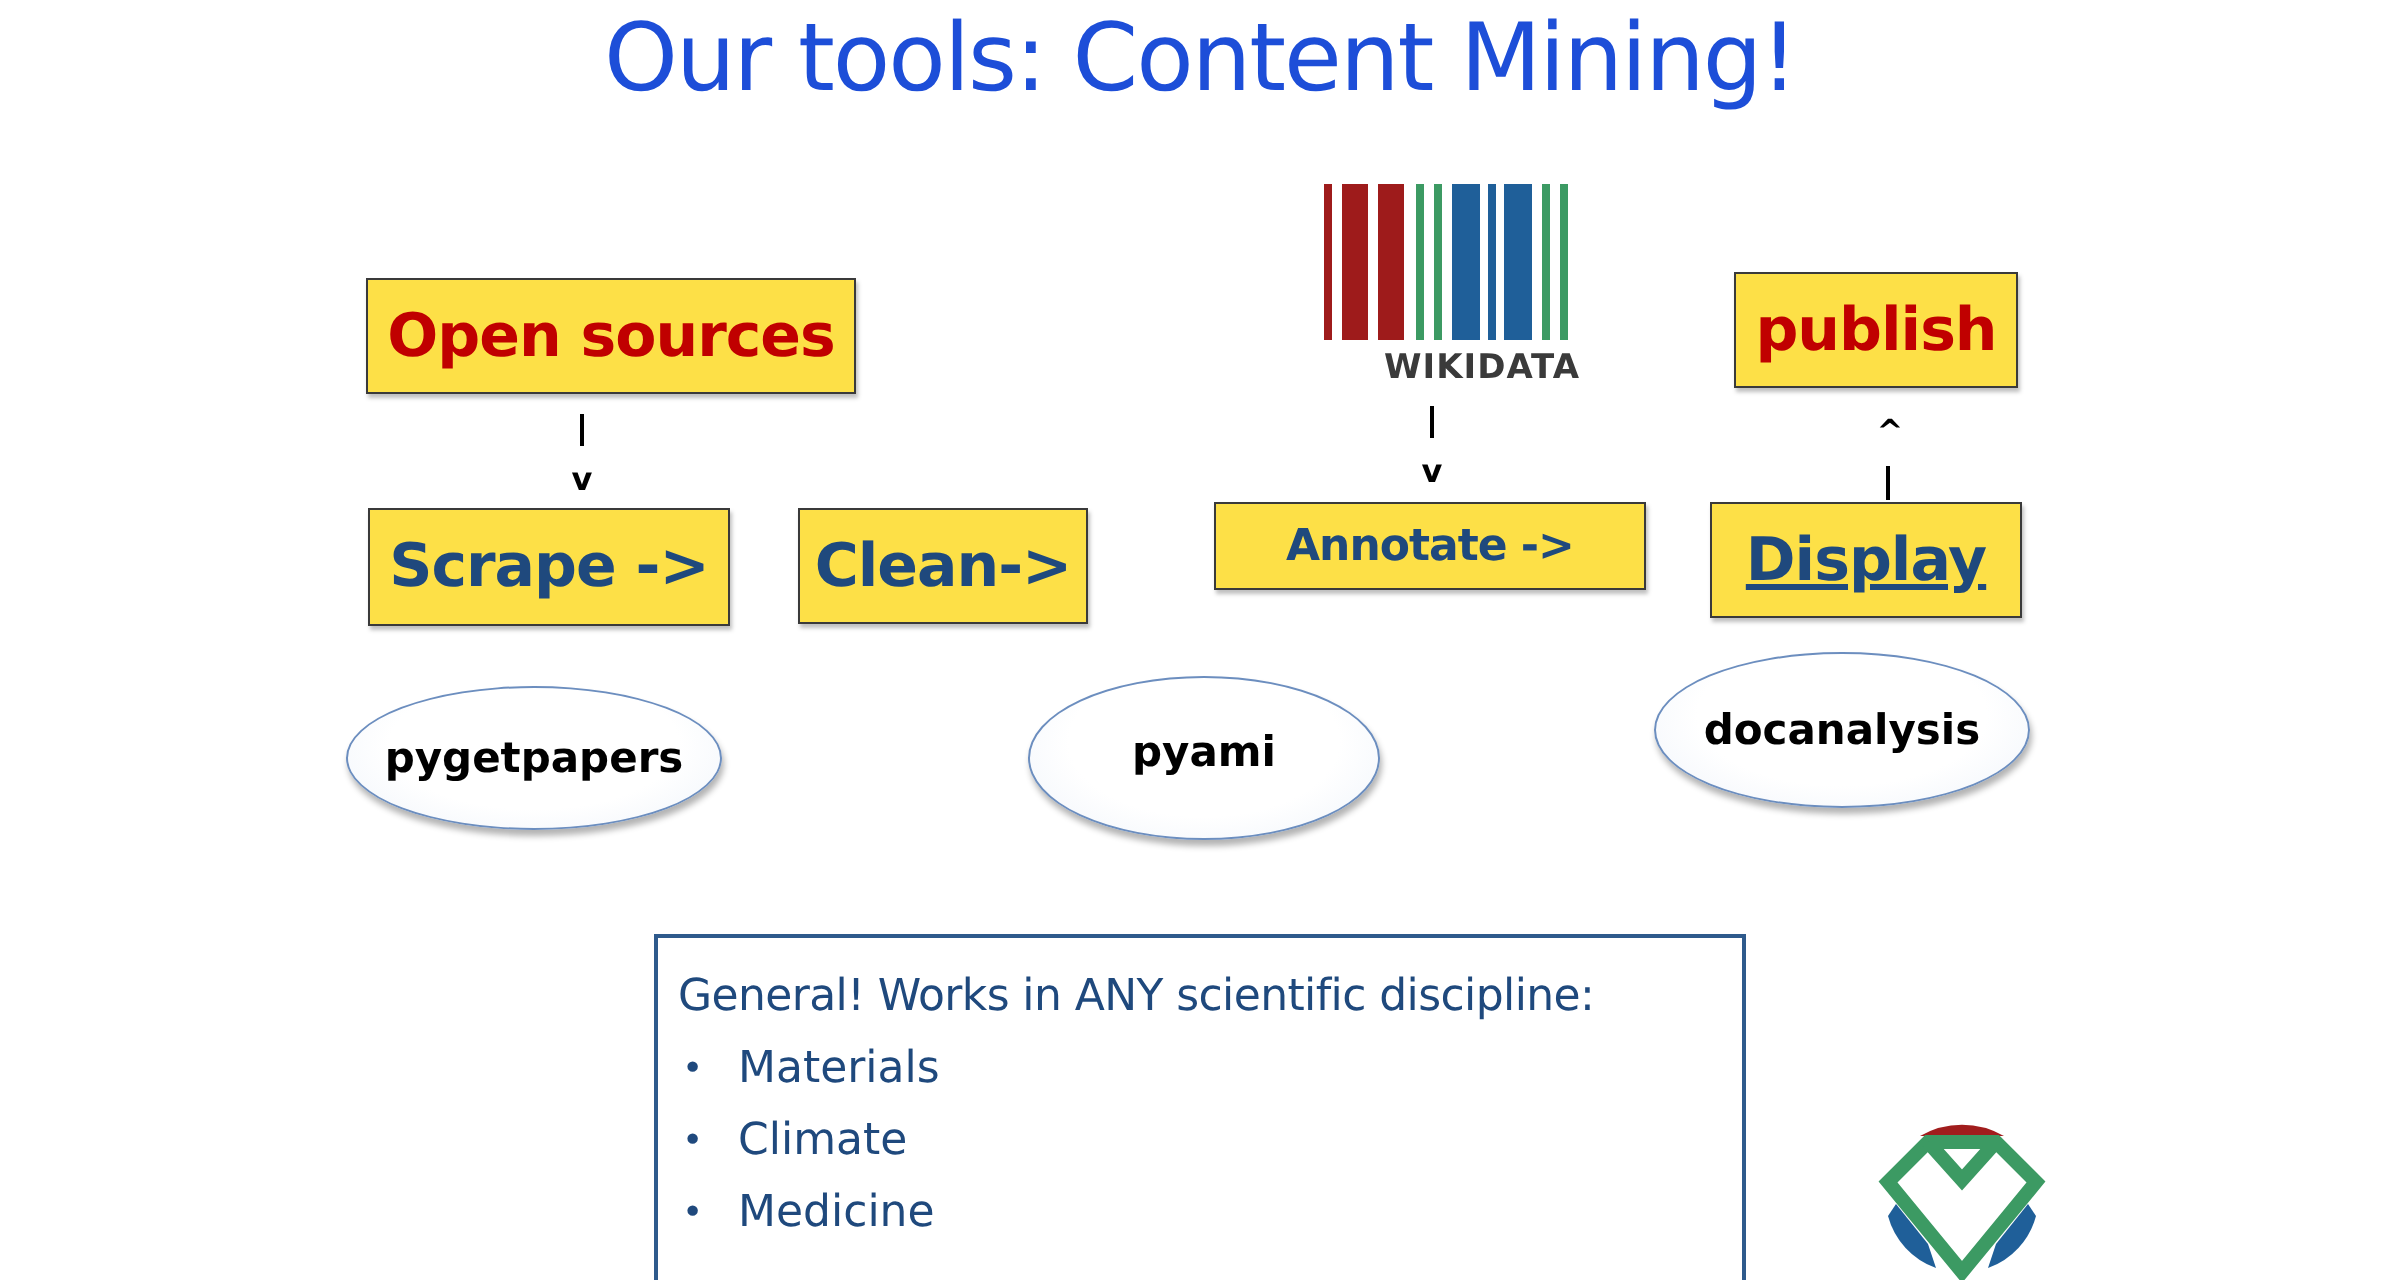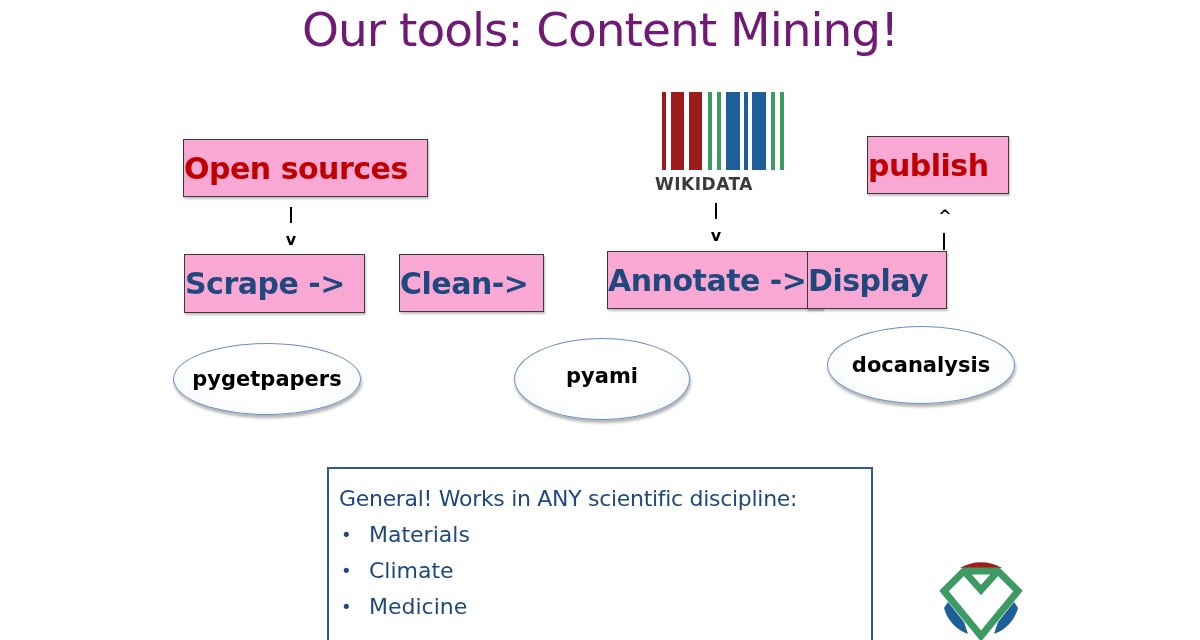--- a/index.html
+++ b/index.html
@@ -3,28 +3,28 @@
 <meta charset="utf-8">
 <style>
   html, body { margin: 0; padding: 0; }
   body {
     width: 1200px; height: 640px; position: relative; overflow: hidden;
     background: #ffffff;
     font-family: "Liberation Sans", "DejaVu Sans", sans-serif;
   }
   .title {
     position: absolute; left: 0; top: 2px; width: 1200px; text-align: center;
-    font-size: 47px; color: #701a75; font-family: "DejaVu Sans", sans-serif;
+    font-size: 47px; color: #1d4ed8; font-family: "DejaVu Sans", sans-serif;
     letter-spacing: -1px;
   }
   .box {
     position: absolute; box-sizing: border-box;
-    border: 1.5px solid #3a3a3a; background: #f9a8d4;
+    border: 1.5px solid #3a3a3a; background: #fde047;
     box-shadow: 1px 2px 2px rgba(0,0,0,0.25);
-    display: flex; align-items: center; justify-content: flex-start;
+    display: flex; align-items: center; justify-content: center;
     font-weight: bold; font-family: "DejaVu Sans", sans-serif;
     letter-spacing: -0.5px;
   }
   .red { color: #c00000; }
   .blue { color: #1f497d; }
   .conn {
     position: absolute; font-family: "DejaVu Sans", sans-serif; font-weight: bold;
     color: #000; font-size: 16px; line-height: 16px; text-align: center; width: 20px;
   }
   .vline { position: absolute; width: 2px; background: #000; }
@@ -41,21 +41,21 @@
     box-sizing: border-box; border: 2px solid #2e5a8c; background: #fff;
     padding: 12px 0 0 10px; color: #1f497d;
     font-family: "DejaVu Sans", sans-serif; font-size: 22px;
   }
   .infobox .head { line-height: 36px; letter-spacing: -0.3px; }
   .infobox ul { list-style: none; margin: 0; padding: 0; }
   .infobox li { line-height: 36px; position: relative; padding-left: 30px; }
   .infobox li .bullet { position: absolute; left: 2px; top: 0; font-size: 18px; }
   .wikidata { position: absolute; left: 655px; top: 88px; width: 135px; height: 110px; }
   .wikidata-label {
-    position: absolute; left: 0; top: 86px; width: 135px; text-align: left;
+    position: absolute; left: 0; top: 86px; width: 135px; text-align: right;
     font-family: "DejaVu Sans", sans-serif; font-weight: bold; font-size: 17px;
     color: #3a3a3a; letter-spacing: 0.5px;
   }
   .logo { position: absolute; left: 938px; top: 556px; width: 86px; height: 84px; }
 </style>
 </head>
 <body>
 
 <div class="title">Our tools: Content Mining!</div>
 
@@ -84,31 +84,31 @@
     <rect x="89" y="4" width="4" height="78" fill="#1f5f99"></rect>
     <rect x="97" y="4" width="14" height="78" fill="#1f5f99"></rect>
     <rect x="116" y="4" width="4" height="78" fill="#3c9a63"></rect>
     <rect x="125" y="4" width="4" height="78" fill="#3c9a63"></rect>
   </svg>
   <div class="wikidata-label">WIKIDATA</div>
 </div>
 <div class="vline" style="left:715px; top:203px; height:16px;"></div>
 <div class="conn" style="left:706px; top:228px;">v</div>
 
-<div class="box blue" style="left:607px; top:251px; width:216px; height:58px; font-size:30px;">
+<div class="box blue" style="left:607px; top:251px; width:216px; height:44px; font-size:22px;">
   <span>Annotate -&gt;</span>
 </div>
 
 <div class="box red" style="left:867px; top:136px; width:142px; height:58px; font-size:30px;">
   <span>publish</span>
 </div>
 <div class="conn" style="left:935px; top:208px;">^</div>
 <div class="vline" style="left:943px; top:233px; height:17px;"></div>
 
-<div class="box blue" style="left:807px; top:251px; width:140px; height:58px; font-size:30px;">
+<div class="box blue" style="left:855px; top:251px; width:156px; height:58px; font-size:30px;text-decoration:underline;">
   <span>Display</span>
 </div>
 
 <div class="ellipse" style="left:173px; top:343px; width:188px; height:72px;">
   <span>pygetpapers</span>
 </div>
 <div class="ellipse" style="left:514px; top:338px; width:176px; height:82px;text-align:right;">
   <span style="margin-top:-6px;">pyami</span>
 </div>
 <div class="ellipse" style="left:827px; top:326px; width:188px; height:78px;">

